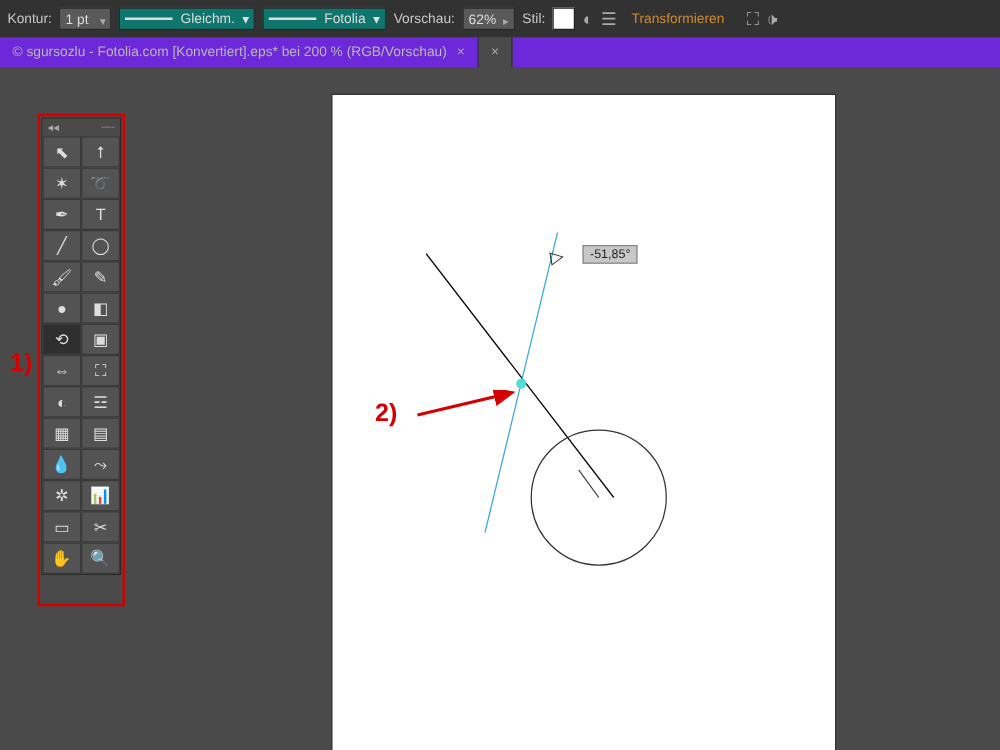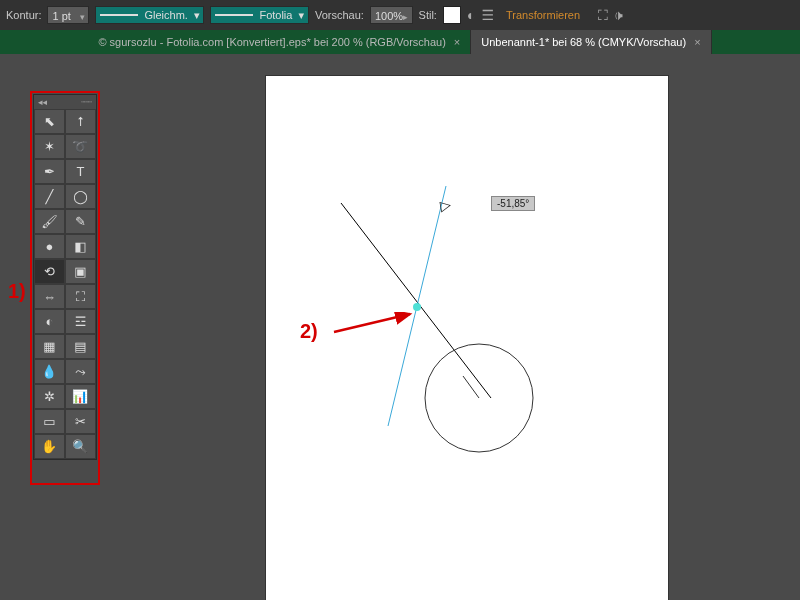--- a/index.html
+++ b/index.html
@@ -5,36 +5,36 @@
 * { margin:0; padding:0; box-sizing:border-box; font-family:"Segoe UI",Tahoma,sans-serif; }
 body { background:#4a4a4a; width:800px; height:600px; overflow:hidden; position:relative; }
 .topbar { height:30px; background:#323232; display:flex; align-items:center; padding:0 6px; gap:6px; color:#c8c8c8; font-size:11px; }
 .topbar .lbl { color:#c8c8c8;text-align:center; }
 .numbox { background:#5a5a5a; border:1px solid #2a2a2a; color:#ddd; padding:1px 4px; min-width:42px; display:inline-flex; align-items:flex-end; height:18px; }
 .numbox .arr { margin-left:auto; font-size:9px; color:#aaa; }
 .line-preset { background:#0f766e; border:1px solid #2a2a2a; height:18px; display:flex; align-items:center; gap:6px; color:#ddd; padding:0 4px; }
 .line-preset .sample { width:38px; border-top:2px solid #ddd; }
 .swatch { width:18px; height:18px; background:#fff; border:1px solid #222; }
 .trans-btn { color:#d28a2c; padding:2px 6px; }
-.tabs { height:24px; background:#14532d; display:flex; align-items:stretch; color:#b8b8b8; font-size:11px;justify-content:center; }
+.tabs { height:24px; background:#6d28d9; display:flex; align-items:stretch; color:#b8b8b8; font-size:11px; }
 .tab { display:flex; align-items:center; padding:0 10px; border-right:1px solid #2d2d2d; cursor:pointer; gap:8px; }
 .tab.active { background:#4a4a4a; color:#fff; }
 .tab .x { font-size:11px; color:#aaa; }
 .workspace { position:absolute; top:54px; left:0; right:0; bottom:0; background:#4a4a4a; }
 .canvas { position:absolute; left:266px; top:76px; width:402px; height:524px; background:#fff; box-shadow:0 0 0 1px #333; }
 .tools-hl { position:absolute; left:30px; top:91px; width:70px; height:394px; border:2px solid #d40000; }
 .tools { position:absolute; left:33px; top:94px; width:64px; background:#535353; border:1px solid #2a2a2a; }
 .tools .grip { height:14px; background:#4a4a4a; display:flex; align-items:center; justify-content:space-between; padding:0 4px; font-size:9px; color:#aaa; }
 .tools .grid { display:grid; grid-template-columns:1fr 1fr; }
 .tool { height:25px; border:1px solid #3a3a3a; display:flex; align-items:center; justify-content:center; color:#ddd; font-size:13px; background:#535353; cursor:pointer; }
 .tool.selected { background:#2f2f2f; }
 .anno1 { position:absolute; left:8px; top:280px; color:#d40000; font-size:20px; font-weight:bold; }
 .anno2 { position:absolute; left:300px; top:320px; color:#d40000; font-size:20px; font-weight:bold; }
 .arrow2 { position:absolute; left:332px; top:312px; }
-.tooltip { position:absolute; left:466px; top:196px; background:#c8c8c8; border:1px solid #888; color:#222; font-size:10px; padding:1px 5px;margin-left:25px; }
+.tooltip { position:absolute; left:466px; top:196px; background:#c8c8c8; border:1px solid #888; color:#222; font-size:10px; padding:1px 5px; }
 .cursor { position:absolute; left:440px; top:197px; font-size:14px; color:#222; transform:rotate(-10deg); }
 .icn { color:#aaa; font-size:14px; }
 </style>
 </head>
 <body>
 
 <div class="topbar">
   <span class="lbl">Kontur:</span>
   <div class="numbox">
       <span>1 pt</span>
@@ -45,39 +45,38 @@
       <span>Gleichm.</span>
       <span class="arr">▾</span>
     </div>
   <div class="line-preset">
       <div class="sample"></div>
       <span>Fotolia</span>
       <span class="arr">▾</span>
     </div>
   <span class="lbl">Vorschau:</span>
   <div class="numbox">
-      <span>100%</span>
+      <span>62%</span>
       <span class="arr">▸</span>
     </div>
   <span class="lbl">Stil:</span>
   <div class="swatch"></div>
   <span class="icn">◐</span>
   <span class="icn">☰</span>
   <span class="trans-btn">Transformieren</span>
   <span class="icn" style="margin-left:6px">⛶</span>
   <span class="icn">🕩</span>
 </div>
 
 <div class="tabs">
   <div class="tab">
     <span>© sgursozlu - Fotolia.com [Konvertiert].eps* bei 200 % (RGB/Vorschau)</span>
     <span class="x">×</span>
   </div>
   <div class="tab active">
-    <span>Unbenannt-1* bei 68 % (CMYK/Vorschau)</span>
     <span class="x">×</span>
   </div>
 </div>
 
 <div class="workspace"></div>
 
 <div class="canvas">
   <svg width="402" height="524" style="position:absolute;top:0;left:0">
     <line x1="75" y1="127" x2="225" y2="322" stroke="#000" stroke-width="1"></line>
     <line x1="122" y1="350" x2="180" y2="110" stroke="#3aa8d8" stroke-width="1"></line>

